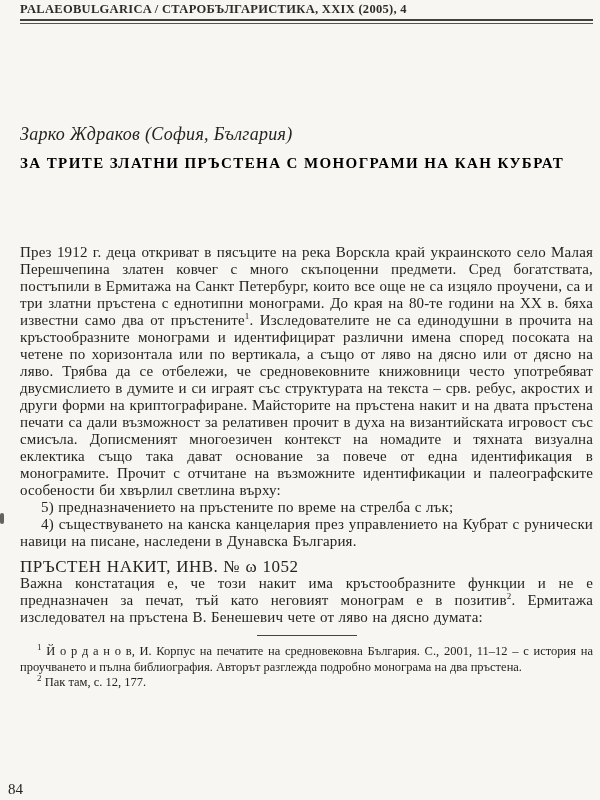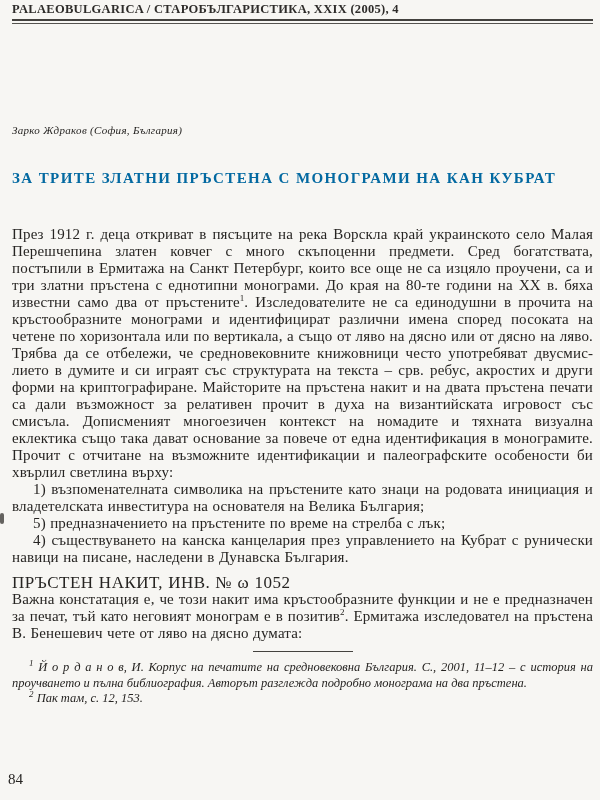--- a/index.html
+++ b/index.html
@@ -5,52 +5,52 @@
   html, body { margin: 0; padding: 0; background: #e9e8e4; }
   .page {
     position: relative;
     width: 600px;
     height: 800px;
     margin: 0 auto;
     background: #f7f6f3;
     color: #262422;
     font-family: "Liberation Serif", "DejaVu Serif", serif;
     box-sizing: border-box;
-    padding: 2px 7px 0 12px;
+    padding: 2px 7px 0 20px;
     overflow: hidden;
   }
   .running-header {
     font-size: 12.5px;
     font-weight: bold;
     letter-spacing: 0.3px;
     white-space: nowrap;
     color: #2e2c2a;
   }
   .header-rule {
     margin-top: 2px;
     height: 2px;
     border-top: 2.5px solid #43413e;
     border-bottom: 1.2px solid #55534f;
   }
   .author-line {
     margin-top: 100px;
     font-style: italic;
-    font-size: 11px;
+    font-size: 18px;
     letter-spacing: 0.3px;
   }
   .article-title {
-    margin-top: 34px;
+    margin-top: 10px;
     font-size: 15px;
     font-weight: bold;
     letter-spacing: 1.4px;
     white-space: nowrap;
-    color: #0369a1;
+    color: #000000;
   }
   .content {
-    margin-top: 39px;
+    margin-top: 72px;
     font-size: 15px;
     line-height: 17px;
     text-align: justify;
     letter-spacing: 0.15px;
     word-spacing: 0.5px;
   }
   .content p { margin: 0; }
   .content p.indent { text-indent: 21px; }
   sup.note {
     font-size: 9px;
@@ -68,25 +68,25 @@
     width: 100px;
     border: 0;
     border-top: 1.4px solid #45433f;
   }
   .footnotes {
     margin-top: 3px;
     font-size: 12.5px;
     line-height: 15.5px;
     text-align: justify;
   }
-  .footnotes p { margin: 0; text-indent: 17px; font-style: italic; }
+  .footnotes p { margin: 0; text-indent: 17px; }
   .page-number {
     position: absolute;
     left: 8px;
-    bottom: 12px;
+    bottom: 2px;
     font-size: 15px;
   }
   .scan-artifact {
     position: absolute;
     left: 0;
     width: 4px;
     height: 11px;
     background: #4a4844;
     border-radius: 2px;
     opacity: 0.85;
@@ -102,34 +102,33 @@
   <div class="header-rule"></div>
 
   <div class="author-line">Зарко Ждраков (София, България)</div>
 
   <div class="article-title">ЗА ТРИТЕ ЗЛАТНИ ПРЪСТЕНА С МОНОГРАМИ НА КАН КУБРАТ</div>
 
   <div class="content">
 
     <p><span>През 1912 г. деца откриват в пясъците на река Ворскла край украинското село Малая Перешчепина златен ковчег с много скъпоценни предмети. Сред богатствата, постъпили в Ермитажа на Санкт Петербург, които все още не са изцяло проучени, са и три златни пръстена с еднотипни монограми. До края на 80-те години на XX в. бяха известни само два от пръстените</span><sup class="note">1</sup><span>. Из­следователите не са единодушни в прочита на кръстообразните монограми и идентифицират различни имена според посоката на четене по хоризонтала или по вертикала, а също от ляво на дясно или от дясно на ляво. Трябва да се отбележи, че средновековните книжовници често употребяват двусмис­лието в думите и си играят със структурата на текста – срв. ребус, акростих и други форми на криптографиране. Майсторите на пръстена накит и на двата пръстена печати са дали възможност за релативен прочит в духа на византийската игровост със смисъла. Дописменият многоезичен контекст на номадите и тяхната визуална еклектика също така дават основание за повече от една идентификация в монограмите. Прочит с отчитане на възможните идентификации и палеографските особености би хвърлил светлина върху:</span></p>
 
-    <p class="indent">1) възпоменателната символика на пръстените като знаци на родовата инициация и владетелската инвеститура на основателя на Велика България;</p>
     <p class="indent">5) предназначението на пръстените по време на стрелба с лък;</p>
     <p class="indent">4) съществуването на канска канцелария през управлението на Кубрат с рунически навици на писане, наследени в Дунавска България.</p>
 
     <div class="section-heading">ПРЪСТЕН НАКИТ, ИНВ. № ω 1052</div>
 
     <p><span>Важна констатация е, че този накит има кръстообразните функции и не е предназначен за печат, тъй като неговият монограм е в позитив</span><sup class="note">2</sup><span>. Ермитажа изследовател на пръстена В. Бенешевич чете от ляво на дясно думата:</span></p>
 
   </div>
 
   <hr class="footnote-rule">
 
   <div class="footnotes">
     <p><sup class="note">1</sup> <span>Й о р д а н о в, И. Корпус на печатите на средновековна България. С., 2001, 11–12 – с история на проучването и пълна библиография. Авторът разглежда подробно монограма на два пръстена.</span></p>
-    <p><sup class="note">2</sup> <span>Пак там, с. 12, 153.</span></p>
+    <p><sup class="note">2</sup> <span>Пак там, с. 12, 177.</span></p>
   </div>
 
   <div class="page-number">84</div>
 
   <div class="scan-artifact" style="top: 513px;"></div>
 
 </div>
 
 </body></html>

